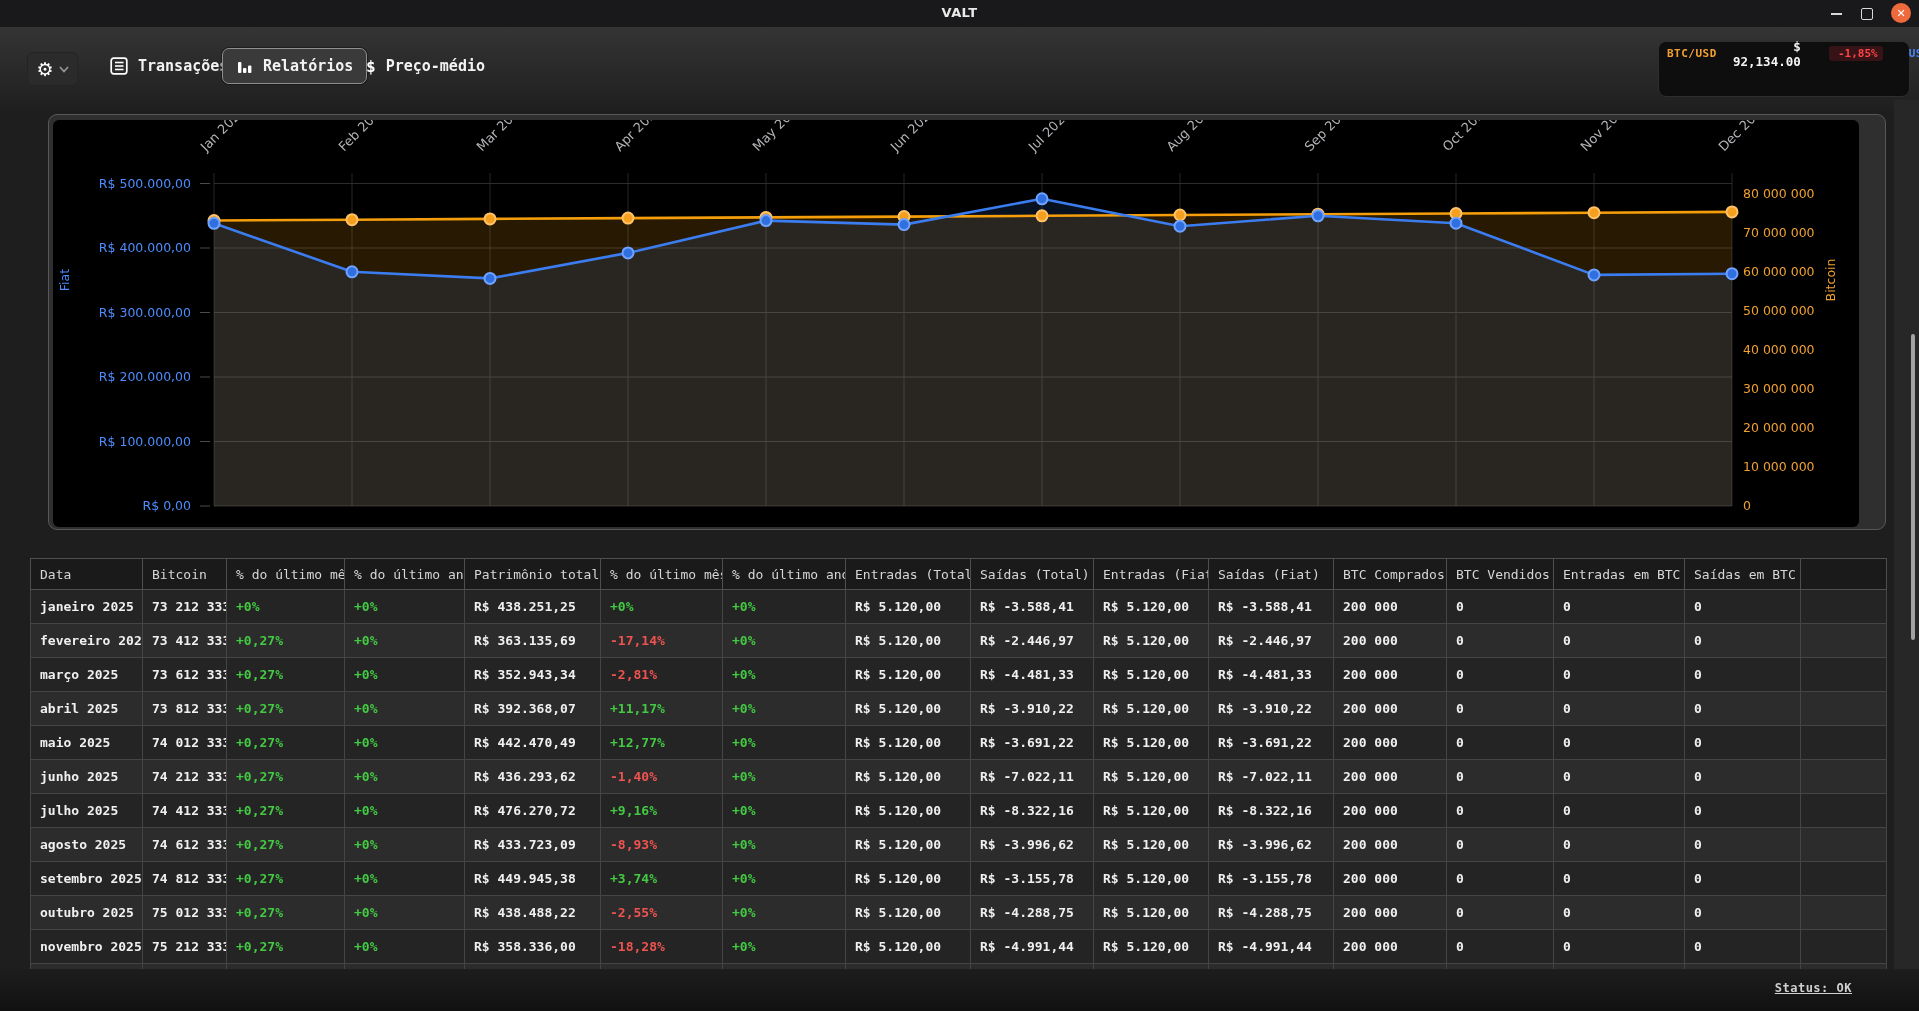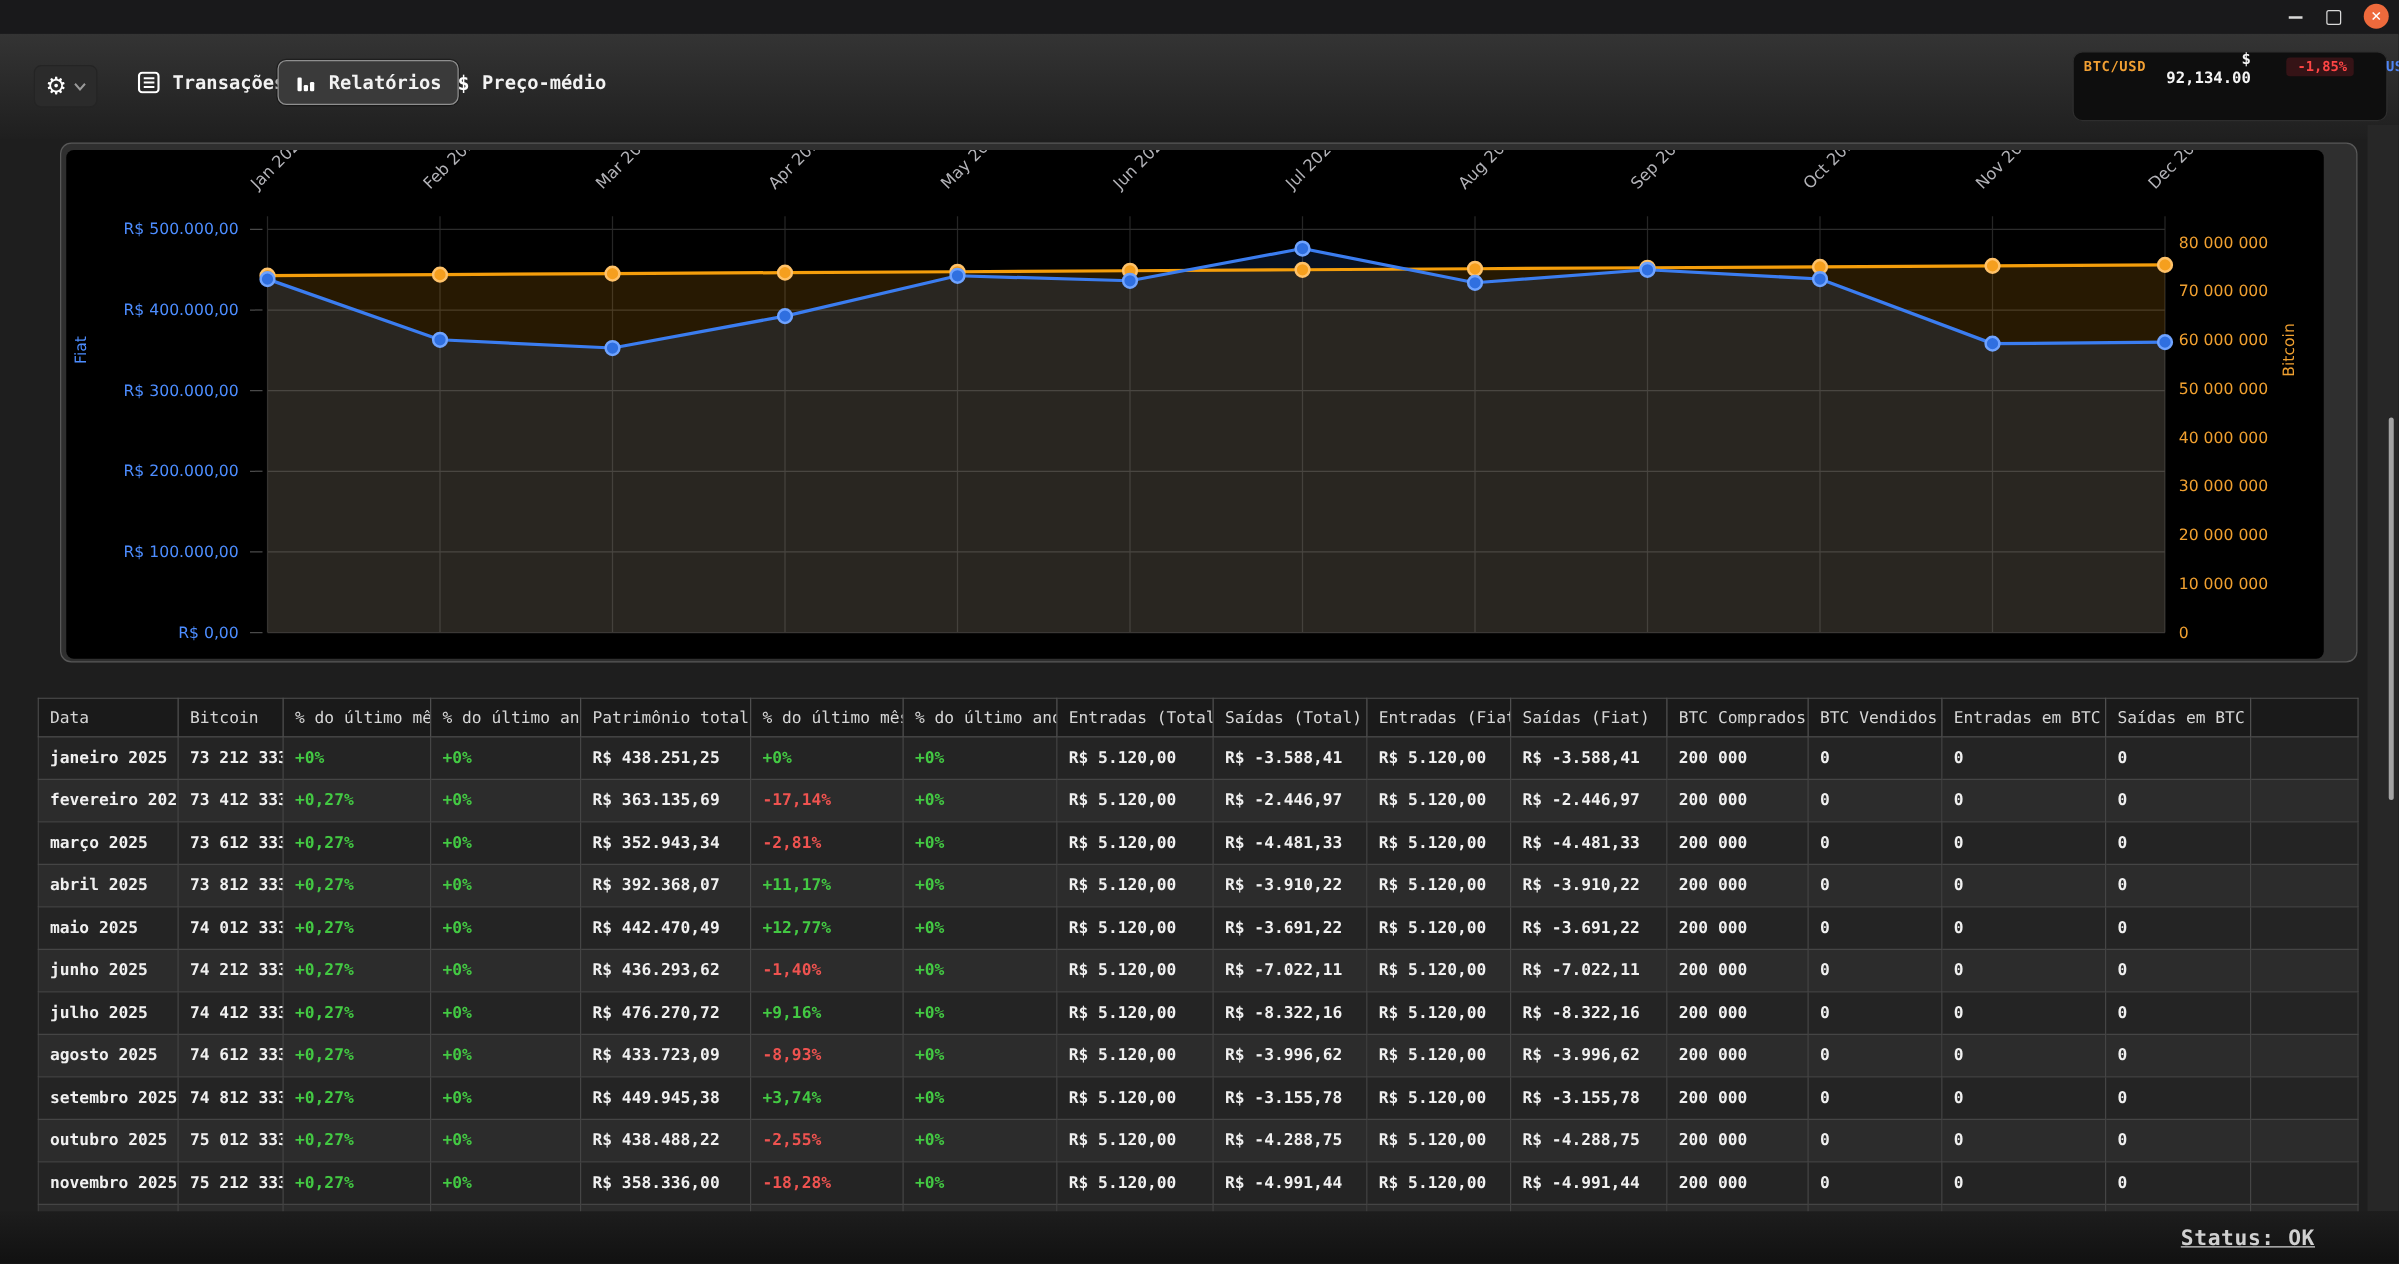--- a/index.html
+++ b/index.html
@@ -60,27 +60,28 @@
     padding:0 0 0 9px;border:1px solid #4f4f4f;white-space:nowrap;overflow:hidden;}
   td{height:33px;font-size:13px;font-weight:700;color:#f0f0f0;padding:0 0 0 9px;
     border:1px solid #454545;white-space:nowrap;overflow:hidden;}
   tbody tr:nth-child(odd) td{background:#242424;}
   tbody tr:nth-child(even) td{background:#2c2c2c;}
   td.pos{color:#43c943;}
   td.neg{color:#ef5350;}
   
   .statusbar{position:absolute;left:0;top:969px;width:1919px;height:42px;
     background:linear-gradient(#1d1d1d,#111);z-index:3;}
-  .status-text{position:absolute;right:67px;top:12px;font-size:17px;font-weight:700;
+  .status-text{position:absolute;right:67px;top:12px;font-size:12px;font-weight:700;
     color:#d0d0d0;text-decoration:underline;letter-spacing:.5px;}
 </style>
 </head>
 <body>
 
 <div class="titlebar">
+  <div class="win-title">VALT</div>
   <div class="win-btn btn-min">
       <div class="min-glyph"></div>
     </div>
   <div class="win-btn btn-max">
       <div class="max-glyph"></div>
     </div>
   <div class="win-btn btn-close">✕</div>
 </div>
 
 <div class="toolbar">

